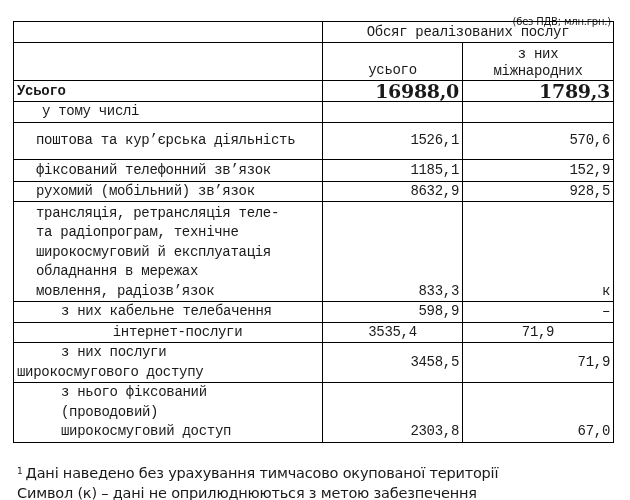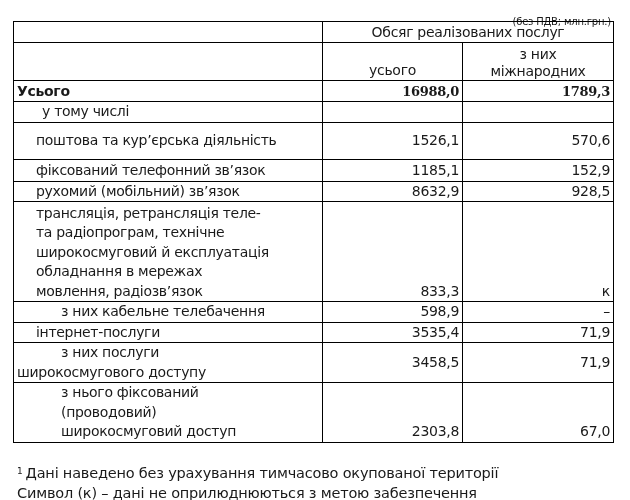--- a/index.html
+++ b/index.html
@@ -33,38 +33,39 @@
     }
     table.stats td {
       border: 1.5px solid #000;
       padding: 0 3px;
       line-height: 19.5px;
       font-size: 14px;
       letter-spacing: -0.3px;
       vertical-align: bottom;
       overflow: hidden;
       white-space: nowrap;
+      font-family: Liberation Mono, monospace;
     }
     col.c1 { width: 309px; }
     col.c2 { width: 140px; }
     col.c3 { width: 151px; }
     td.num { text-align: right; }
     td.center { text-align: center; vertical-align: middle; }
     td.wrap { white-space: normal; }
     tr.h1 td { height: 20px; }
     tr.h2 td { height: 37px; }
     tr.total td { height: 20px; font-weight: bold; }
-    tr.total td.num { font-family: "DejaVu Serif", serif; font-size: 13px; }
+    tr.total td.num { font-family: "DejaVu Serif", serif; font-size: 19px; }
     tr.r-sub td { height: 19px; margin-top: 38px; }
     tr.r-post td { height: 36px; vertical-align: middle; }
     tr.r-fix td { height: 21px; }
     tr.r-mob td { height: 19px; }
     tr.r-broad td { height: 99px; }
     tr.r-cable td { height: 18px; padding-left: 42px; }
-    tr.r-inet td { height: 18px; }
+    tr.r-inet td { height: 18px; text-align: center; }
     tr.r-bb td { height: 39px; vertical-align: middle; }
     tr.r-bb td.wrap { vertical-align: bottom; }
     tr.r-fbb td { height: 57px; }
     .ind1 { padding-left: 22px !important; }
     .ind-sub { padding-left: 28px !important; }
     .ind2 { padding-left: 47px !important; }
     .hang { display: block; }
     .footnote {
       position: absolute;
       left: 17px;

